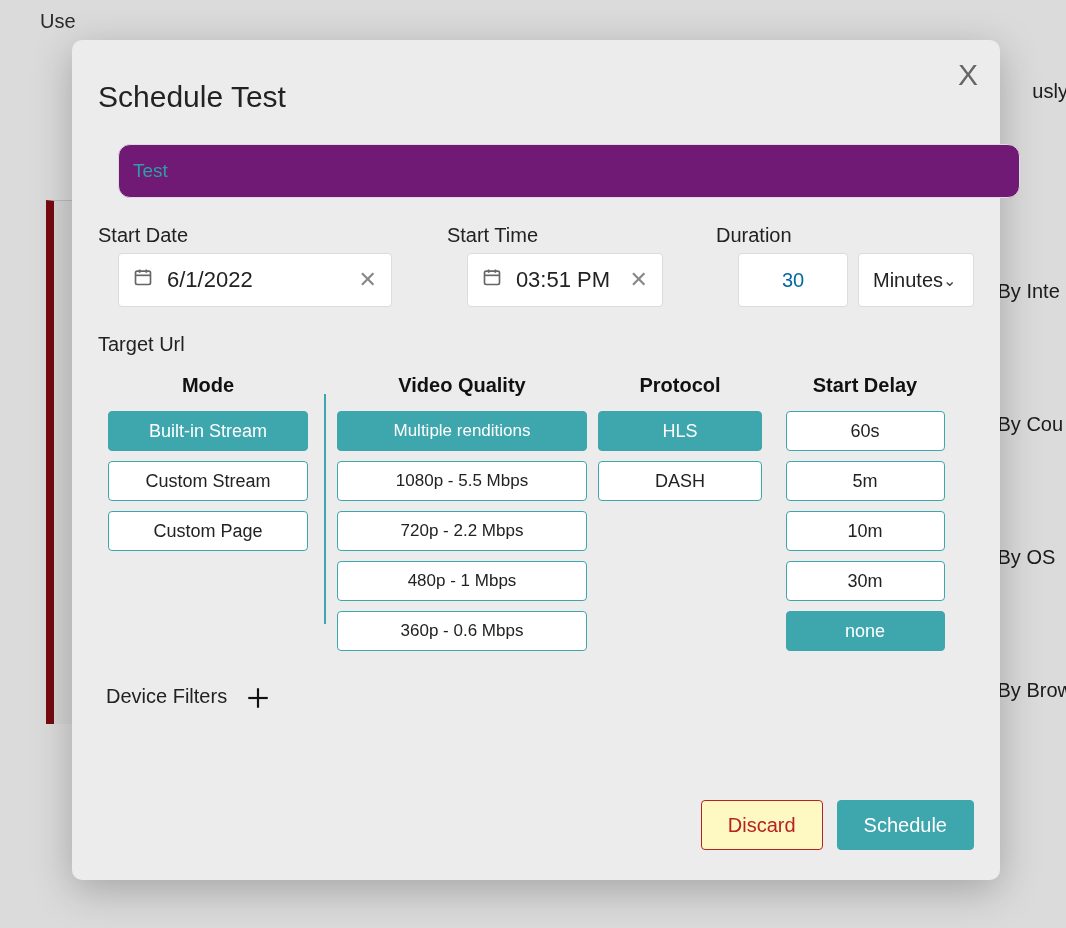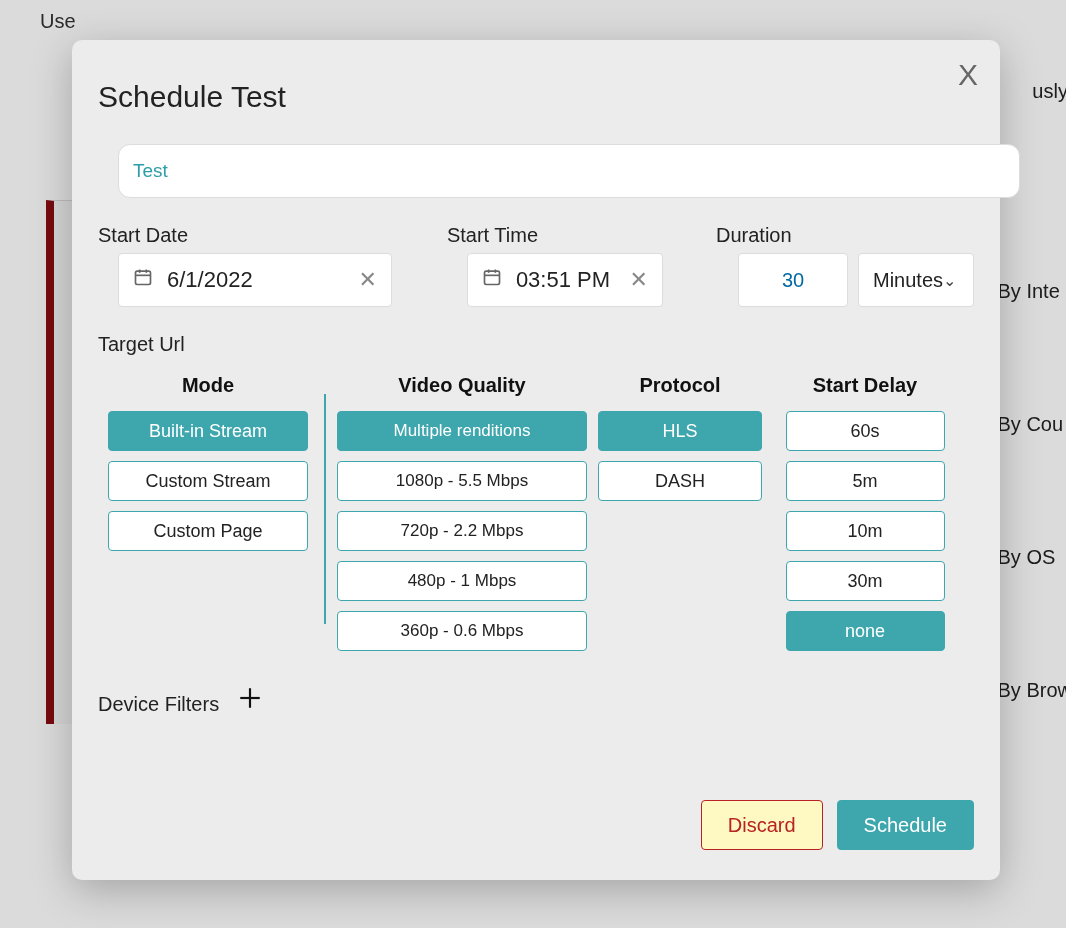--- a/index.html
+++ b/index.html
@@ -21,21 +21,21 @@
     position: absolute; top: 18px; right: 22px;
     font-size: 30px; color: #666; cursor: pointer; user-select: none;
     font-family: Arial, sans-serif; font-weight: 400;
   }
   .modal h2 { font-size: 30px; font-weight: 400; color: #222; margin-bottom: 30px; }
 
   .label { font-size: 20px; color: #222; margin-bottom: 6px; display: block; }
 
   .name-input {
     width: 902px; height: 54px; margin-left: 20px;
-    background: #ffffff; border: 1px solid #dcdcdc; border-radius: 12px;
+    background: #701a75; border: 1px solid #dcdcdc; border-radius: 12px;
     padding: 0 14px; font-size: 19px; color: #2d9ea6;
   }
 
   .row { display: flex; margin-top: 26px; gap: 0; }
   .col { display: flex; flex-direction: column; }
   .col.start-date { width: 350px; }
   .col.start-time { width: 270px; }
   .col.duration { flex: 1; }
 
   .picker {
@@ -82,21 +82,21 @@
   .opt:last-child { margin-bottom: 0; }
   .opt.sel { background: #3ea6ad; color: #fff; border-color: #3ea6ad; }
   .tgt-col.vq .opt { font-size: 17px; }
   .tgt-col.mode .opt { width: 200px; }
   .tgt-col.vq .opt { width: 250px; }
   .tgt-col.proto .opt { width: 164px; }
   .tgt-col.delay .opt { width: 159px; }
 
   .target-label { margin-top: 26px; }
 
-  .filters { display: flex; align-items: flex-end; gap: 18px; margin-top: 34px; font-size: 20px; }
+  .filters { display: flex; align-items: flex-start; gap: 18px; margin-top: 34px; font-size: 20px; margin-left: 8px; }
   .plus { font-size: 30px; color: #111; cursor: pointer; line-height: 1; font-weight: 300; }
 
   .footer { position: absolute; right: 26px; bottom: 30px; display: flex; gap: 14px; }
   .btn {
     height: 50px; padding: 0 26px; border-radius: 4px; font-size: 20px;
     display: flex; align-items: center; justify-content: center; cursor: pointer;
   }
   .btn.discard { background: #fef9c3; border: 1.5px solid #b92222; color: #b92222; }
   .btn.schedule { background: #3ea6ad; border: 1px solid #3ea6ad; color: #fff; }
 

